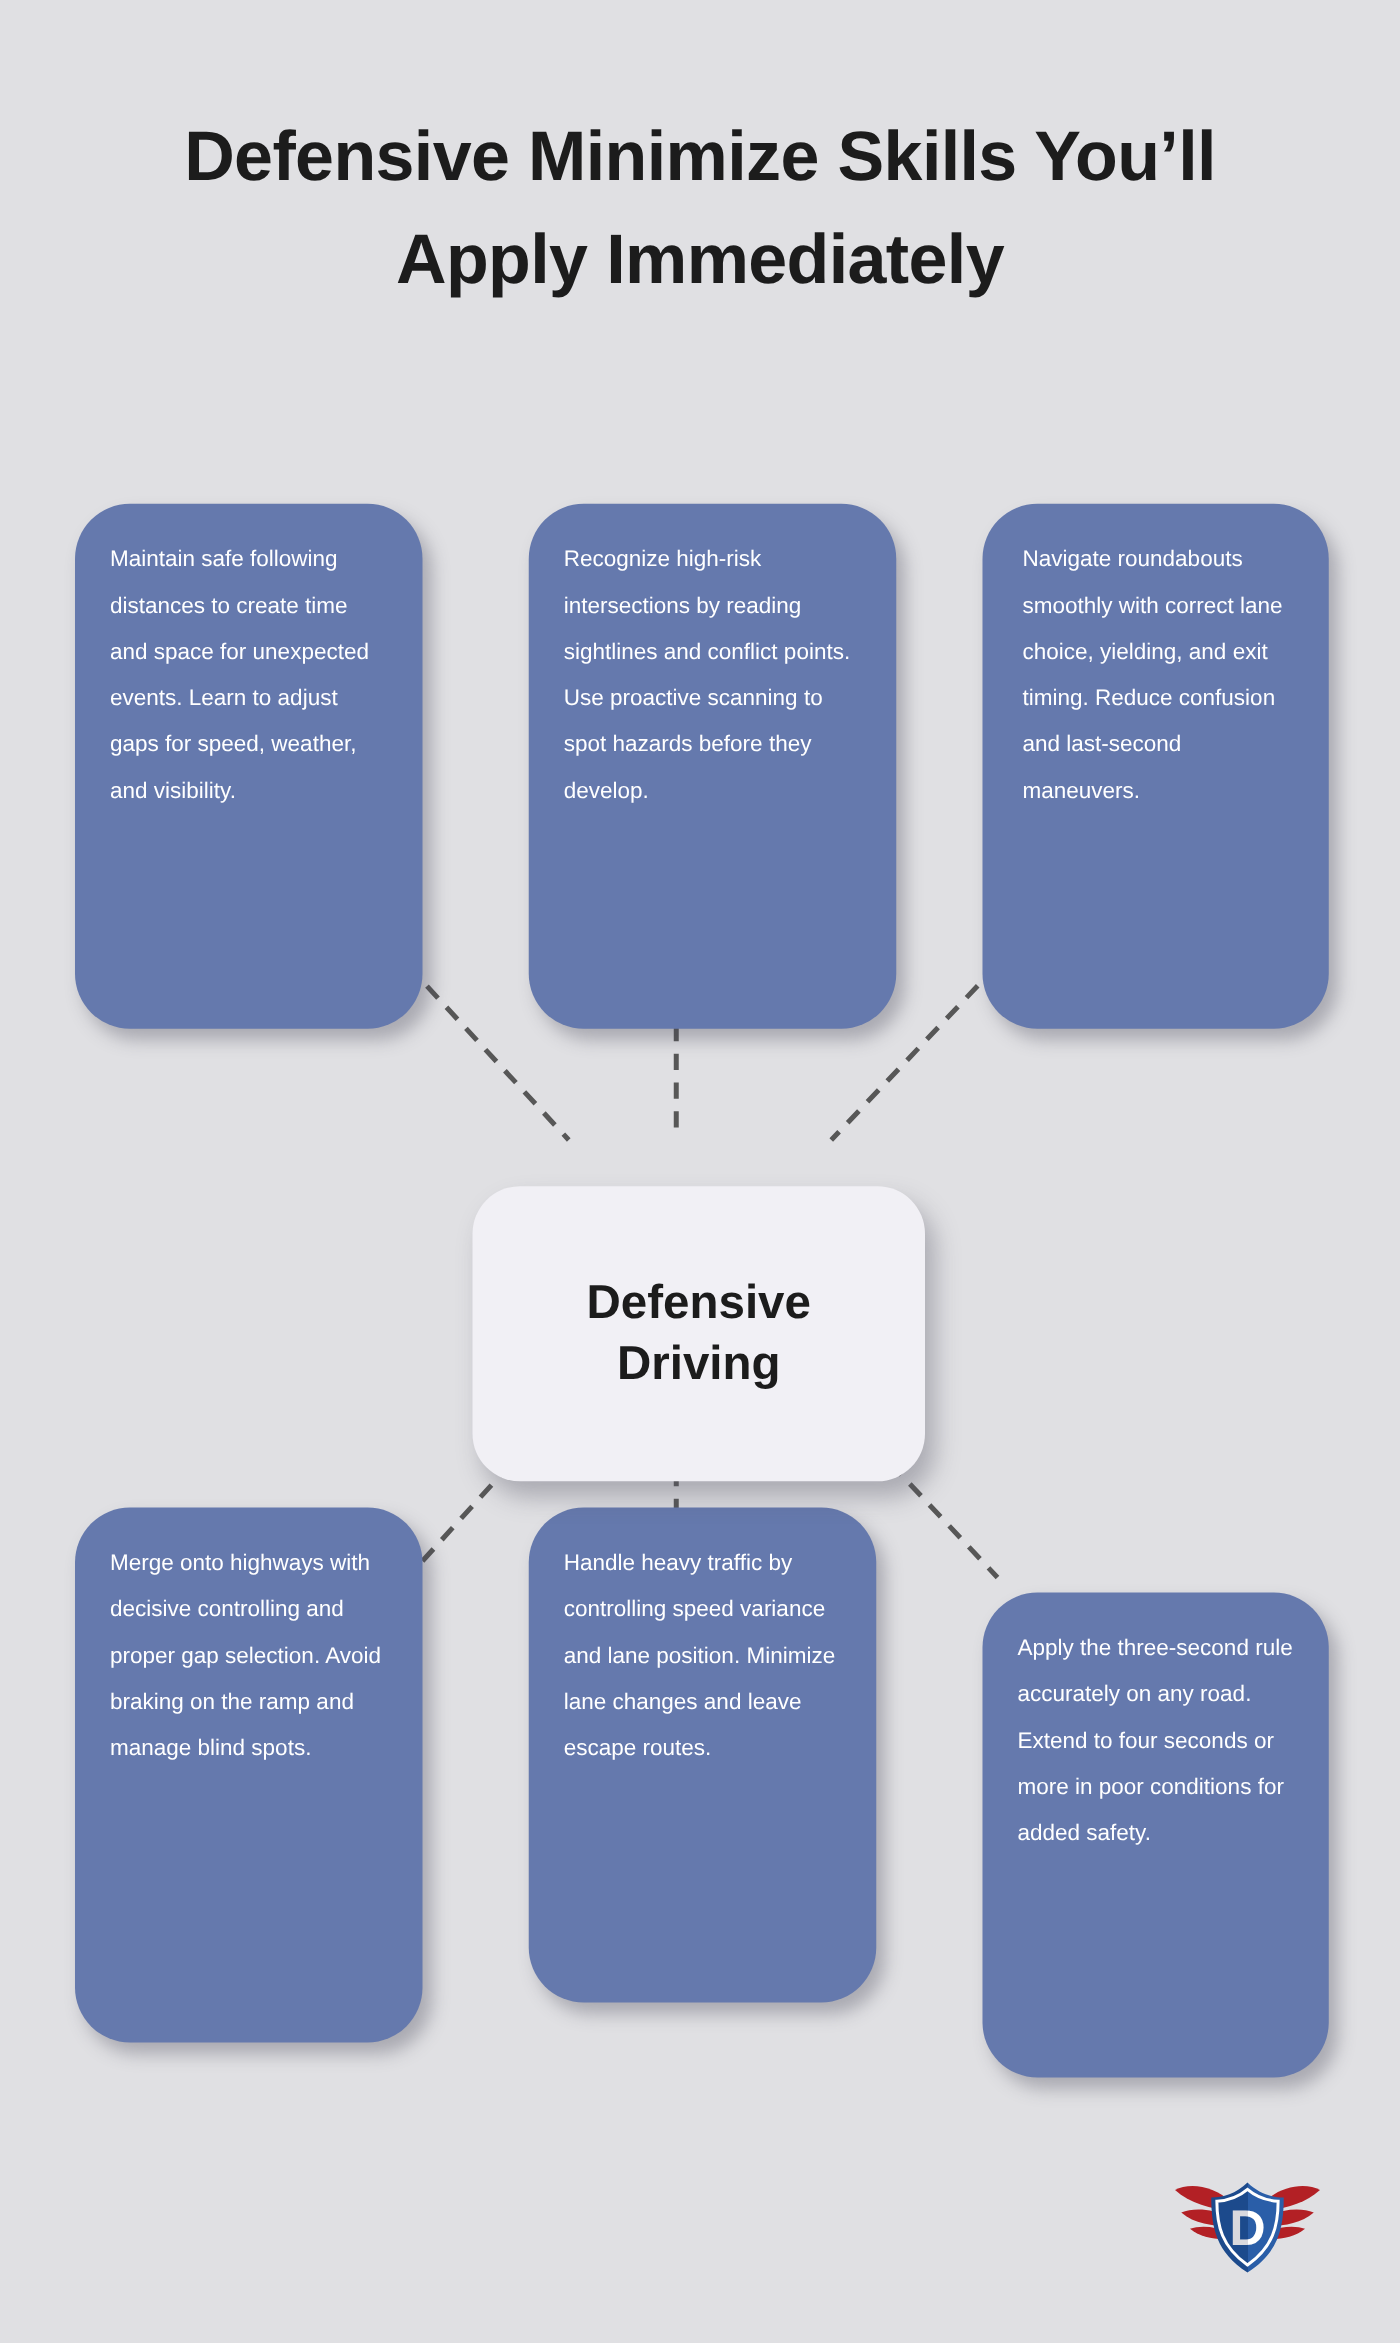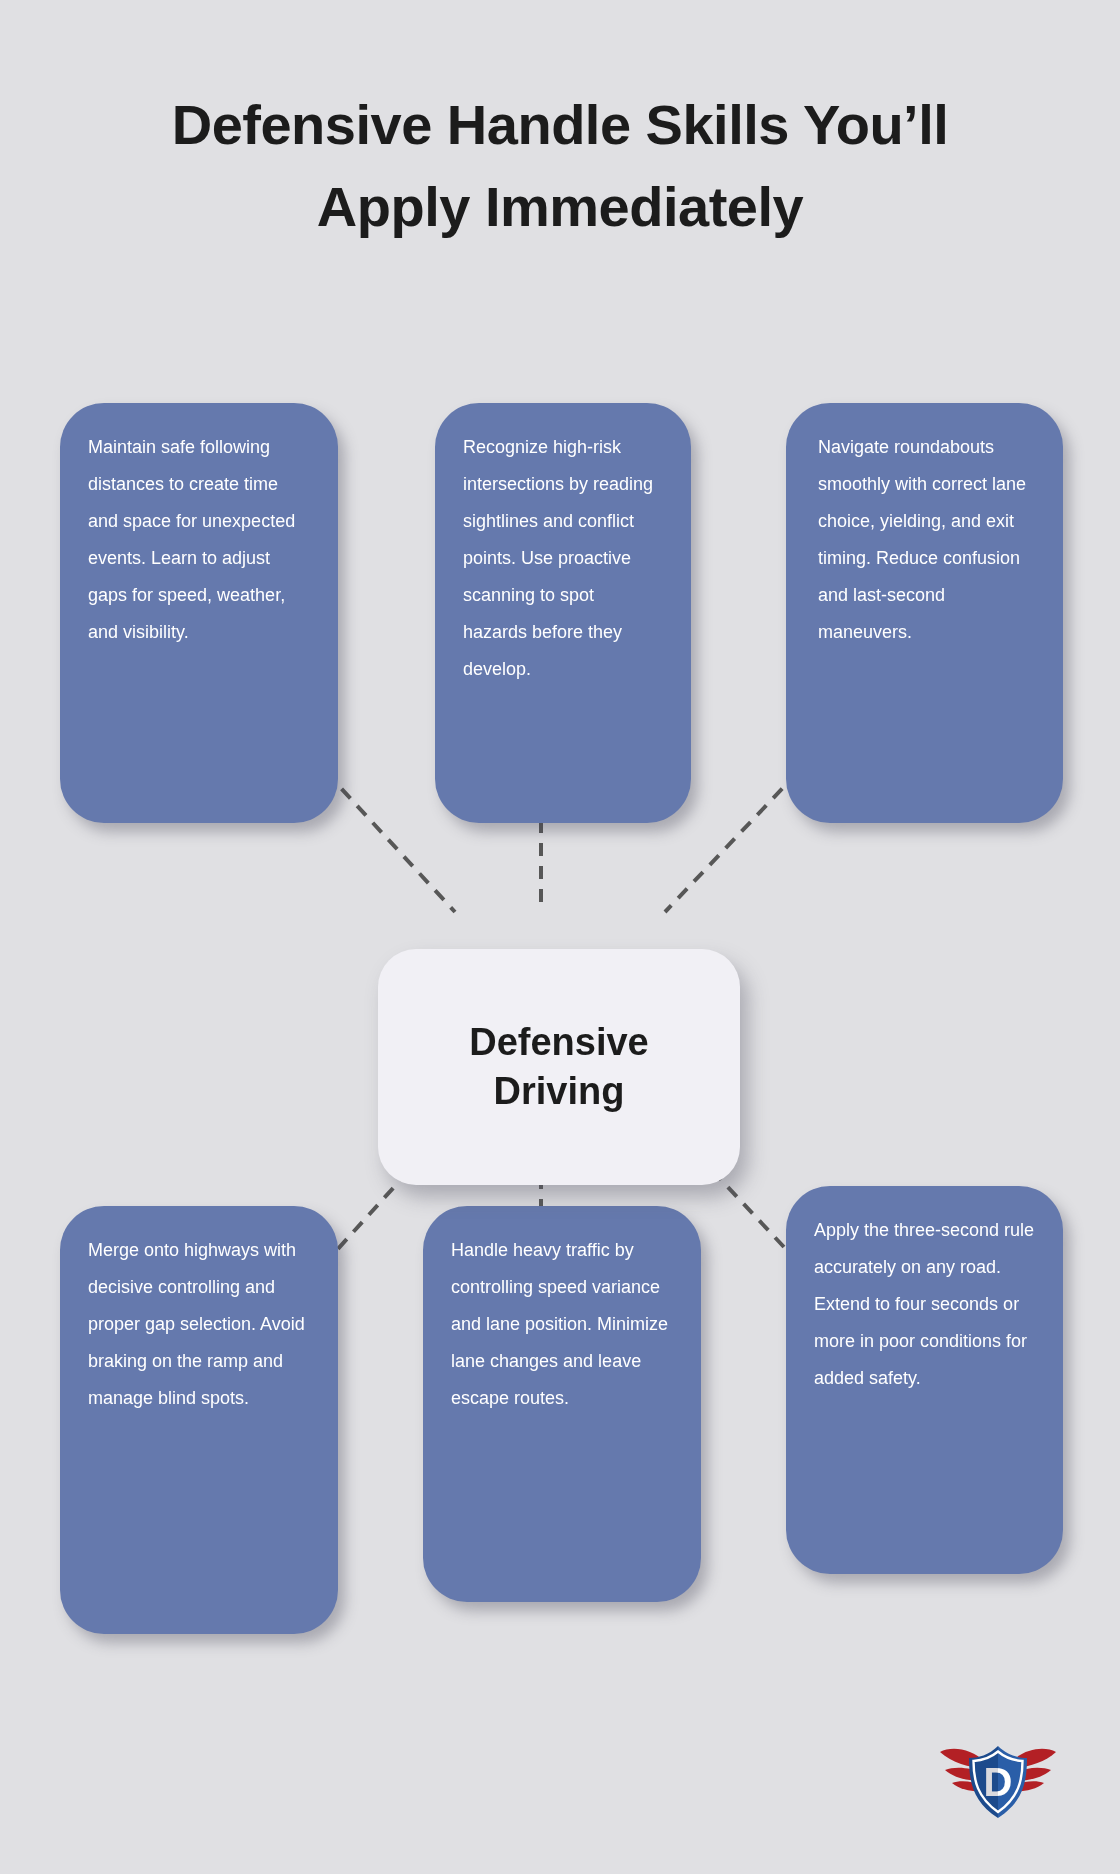--- a/index.html
+++ b/index.html
@@ -37,25 +37,25 @@
     color:var(--node-text,#ffffff);
     box-shadow:7px 9px 14px rgba(70,70,85,0.35);
     padding:26px 28px;
   }
   .node p{
     margin:0;
     font-size:18px;
     line-height:37px;
   }
   .node-1{left:60px;  top:403px;  width:278px; height:420px;}
-  .node-2{left:423px; top:403px;  width:256px; height:420px;margin-left:12px;}
+  .node-2{left:423px; top:403px;  width:294px; height:420px;}
   .node-3{left:786px; top:403px;  width:277px; height:420px;padding-left:32px;}
   .node-4{left:60px;  top:1206px; width:278px; height:428px;}
   .node-5{left:423px; top:1206px; width:278px; height:396px;}
-  .node-6{left:786px; top:1186px; width:277px; height:388px;}
+  .node-6{left:786px; top:1274px; width:277px; height:388px;}
   .center-node{
     position:absolute;
     z-index:3;
     left:378px;top:949px;
     width:362px;height:236px;
     background:var(--center-bg,#f1f0f5);
     border-radius:38px;
     box-shadow:8px 12px 20px rgba(90,90,105,0.4);
     display:flex;align-items:center;justify-content:center;
   }
@@ -72,21 +72,21 @@
     z-index:2;
     left:933px;top:1736px;
     width:130px;height:92px;
   }
 </style>
 </head>
 <body>
 
 <div class="canvas" style="--bg: #e0e0e3; --title-color: #1c1c1c; --node-blue: #6579ad; --node-text: #ffffff; --center-bg: #f1f0f5;">
 
-  <h1 class="title">Defensive Handle Skills You’ll
+  <h1 class="title">Defensive Minimize Skills You’ll
 Apply Immediately</h1>
 
   <svg class="connectors" width="1120" height="1874" viewBox="0 0 1120 1874">
     <g stroke="#575757" stroke-width="4" stroke-dasharray="13 10" fill="none">
       <line x1="326" y1="772" x2="455" y2="912"></line>
       <line x1="541" y1="820" x2="541" y2="902"></line>
       <line x1="798" y1="772" x2="665" y2="912"></line>
       <line x1="455" y1="1120" x2="326" y2="1262"></line>
       <line x1="541" y1="1130" x2="541" y2="1212"></line>
       <line x1="665" y1="1120" x2="798" y2="1262"></line>

